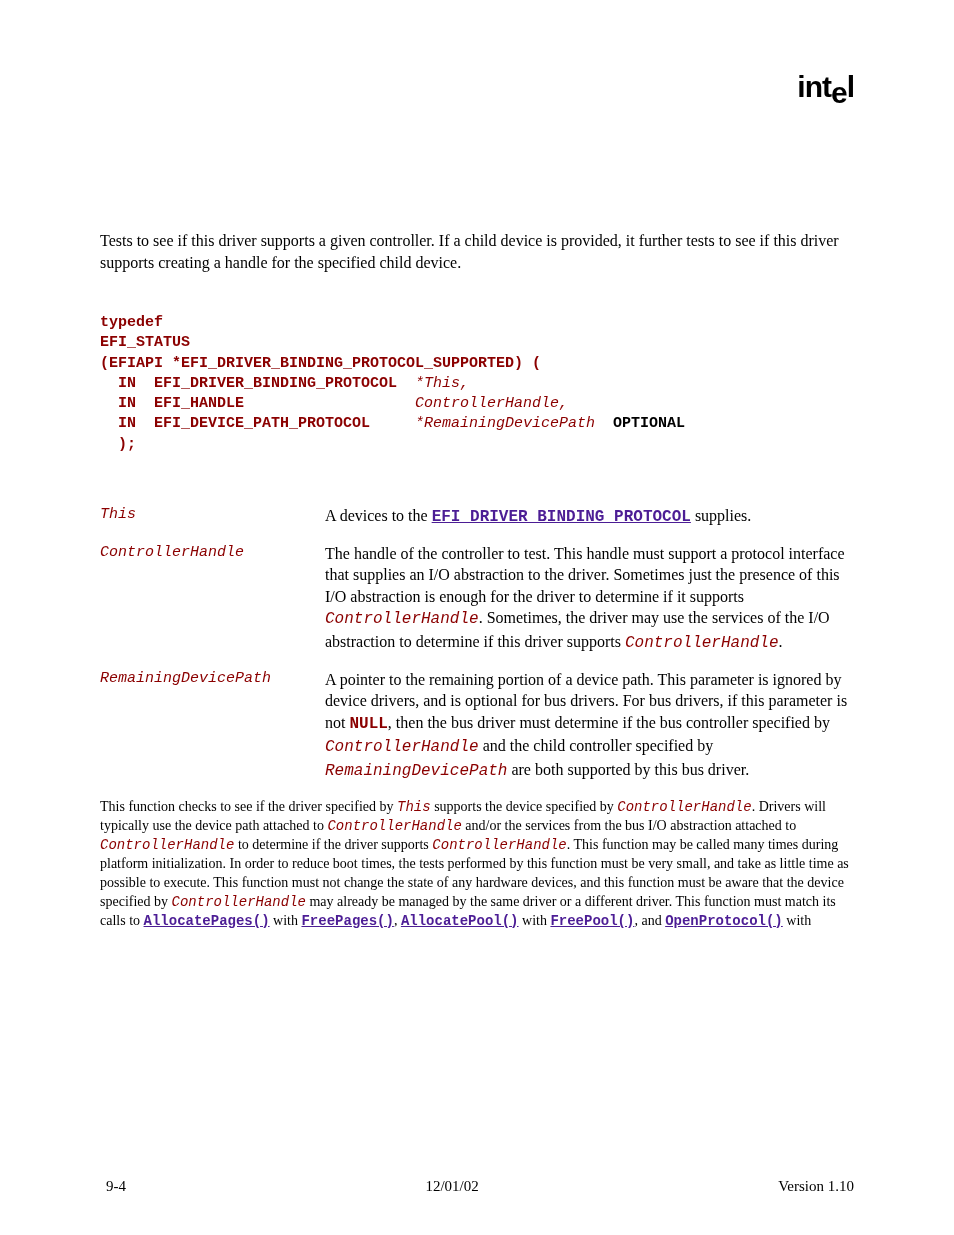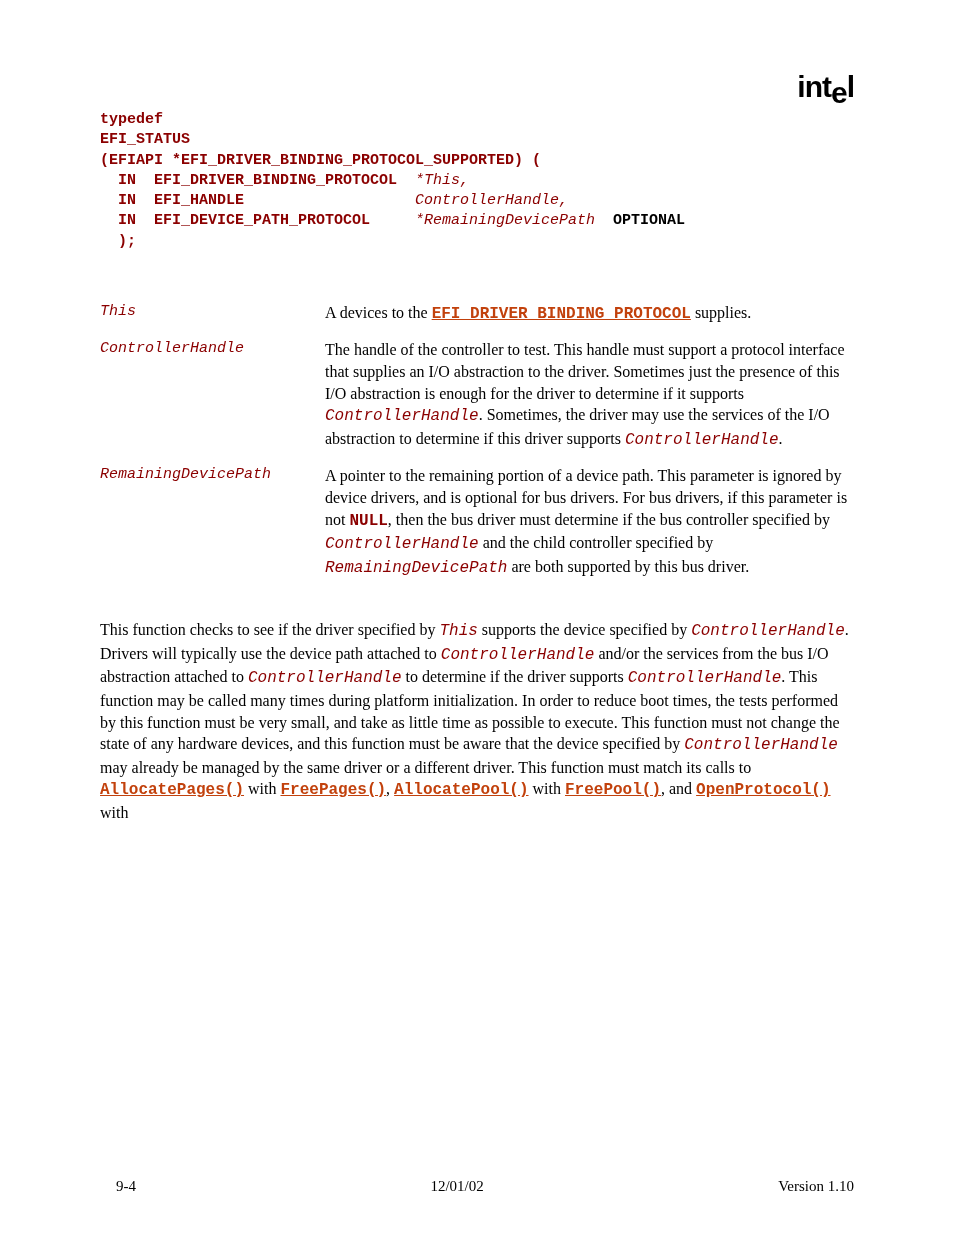--- a/index.html
+++ b/index.html
@@ -78,49 +78,50 @@
     color: #8b0000;
     font-style: normal;
   }
   .mono-red-i {
     font-family: "Courier New", Courier, monospace;
     color: #8b0000;
     font-style: italic;
   }
   .mono-red-b-u {
     font-family: "Courier New", Courier, monospace;
-    color: #c2410c;
+    color: #4c1d95;
     font-weight: bold;
     text-decoration: underline;
   }
   .bold { font-weight: bold; margin-top: 44px; }
 
   .description {
-    margin-top: 40px;
-    font-size: 16px;
+    margin-top: 16px;
+    font-size: 14px;
     line-height: 1.35;
   }
 
   .footer {
     position: absolute;
     bottom: 40px;
-    left: 116px;
+    left: 106px;
     right: 100px;
     display: flex;
     justify-content: space-between;
     font-size: 15px;
   }
 </style>
 </head>
 <body>
 
 <div class="page">
 
   <div class="logo">int<span class="drop">e</span>l</div>
 
+  <p class="intro">Tests to see if this driver supports a given controller.  If a child device is provided, it further tests to see if this driver supports creating a handle for the specified child device.</p>
 
   <div class="proto-block"><span class="kw">typedef</span>
 <span class="kw">EFI_STATUS</span>
 <span class="kw">(EFIAPI *EFI_DRIVER_BINDING_PROTOCOL_SUPPORTED) (</span>
 <span class="kw">  IN  EFI_DRIVER_BINDING_PROTOCOL  </span><span class="param">*This,</span>
 <span class="kw">  IN  EFI_HANDLE                   </span><span class="param">ControllerHandle,</span>
 <span class="kw">  IN  EFI_DEVICE_PATH_PROTOCOL     </span><span class="param">*RemainingDevicePath</span><span class="opt">  OPTIONAL</span>
 <span class="kw">  );</span></div>
 
   <div class="params-table">

